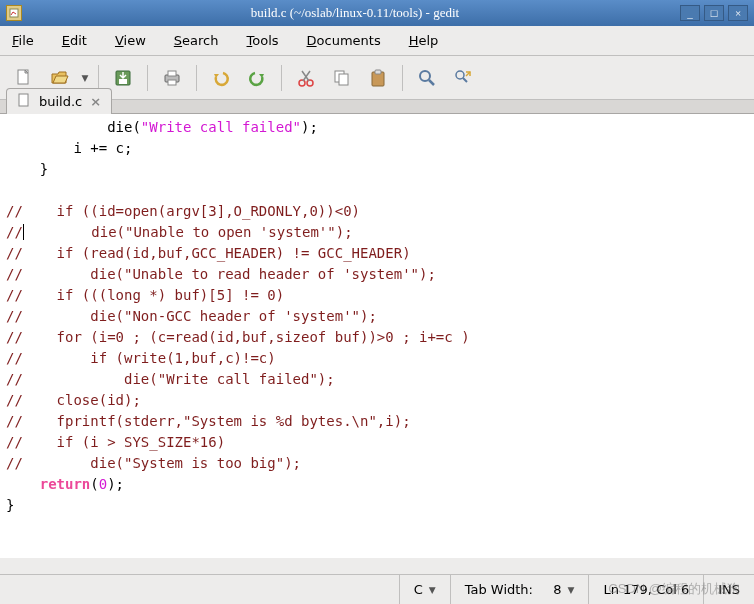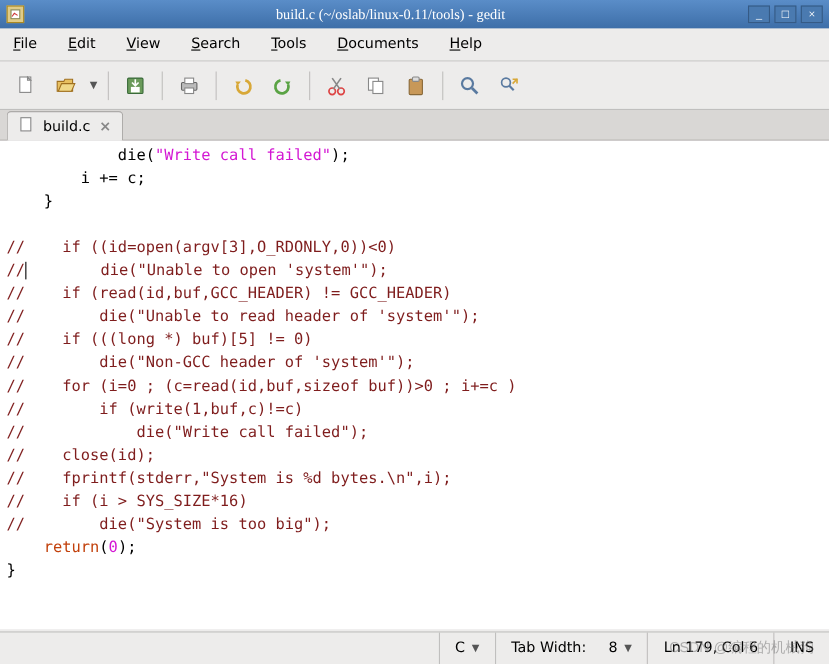--- a/index.html
+++ b/index.html
@@ -9,27 +9,27 @@
 .titlebar .title { flex: 1; text-align: center; font-size: 13px; }
 .titlebar .winbtns { display: flex; gap: 4px; }
 .titlebar .winbtn { width: 20px; height: 16px; background: #4a7ab0; border: 1px solid #355a85; color:#fff; display:flex; align-items:center; justify-content:center; font-size:11px; cursor:pointer;}
 .menubar { background: #edeceb; height: 30px; display: flex; align-items: center; padding: 0 12px; gap: 28px; border-bottom: 1px solid #c0bfbe; }
 .menubar .menu { cursor: pointer; }
 .menubar .menu u { text-decoration: underline; }
 .toolbar { background: #edeceb; height: 44px; display: flex; align-items: center; padding: 0 8px; gap: 4px; border-bottom: 1px solid #c0bfbe; }
 .toolbar .tbtn { width: 32px; height: 32px; border: 1px solid transparent; border-radius: 3px; display:flex; align-items:center; justify-content:center; cursor:pointer; }
 .toolbar .sep { width: 1px; height: 26px; background: #c0bfbe; margin: 0 4px; }
 .toolbar .drop { width:10px; display:flex; align-items:center; justify-content:center; color:#555; font-size:9px;}
-.tabbar { background: #d9d7d5; height: 28px; display: flex; align-items: flex-end; padding: 0 6px; border-bottom: 1px solid #a8a6a4;}
+.tabbar { background: #d9d7d5; height: 14px; display: flex; align-items: flex-end; padding: 0 6px; border-bottom: 1px solid #a8a6a4;}
 .tab { background: #edeceb; border: 1px solid #a8a6a4; border-bottom: none; border-radius: 4px 4px 0 0; padding: 4px 10px; display:flex; align-items:center; gap:8px; font-size:13px; position:relative; top:1px;}
 .tab .close { color:#888; cursor:pointer; font-weight:bold;}
 .editor { background: #fff; height: 444px; overflow: hidden; position: relative; border-top:1px solid #fff;}
 .editor pre { font-family: "DejaVu Sans Mono", monospace; font-size: 14px; line-height: 21px; padding: 2px 6px; white-space: pre; }
 .cursor { display:inline-block; width:1px; height:16px; background:#000; vertical-align:text-bottom; position:relative;}
-.kw { color: #c2410c; font-weight: normal; }
+.kw { color: #ec4899; font-weight: bold; }
 .str { color: #d317d3; }
 .cm { color: #7f1d1d; }
 .t-black { color: #000; margin-top: 23px; }
 .statusbar { position:absolute; bottom:0; left:0; right:0; background: #edeceb; height: 30px; border-top: 1px solid #c0bfbe; display: flex; align-items: center; font-size:13px;}
 .statusbar .spacer { flex: 1; }
 .statusbar .cell { border-left: 1px solid #c0bfbe; padding: 0 14px; height:100%; display:flex; align-items:center; gap:6px;}
 .statusbar .drop2 { font-size:9px; color:#555;}
 .watermark { position:absolute; bottom:6px; right:14px; color:rgba(120,120,120,0.55); font-size:13px; font-family: sans-serif; pointer-events:none;margin-left:14px;}
 </style>
 </head>

